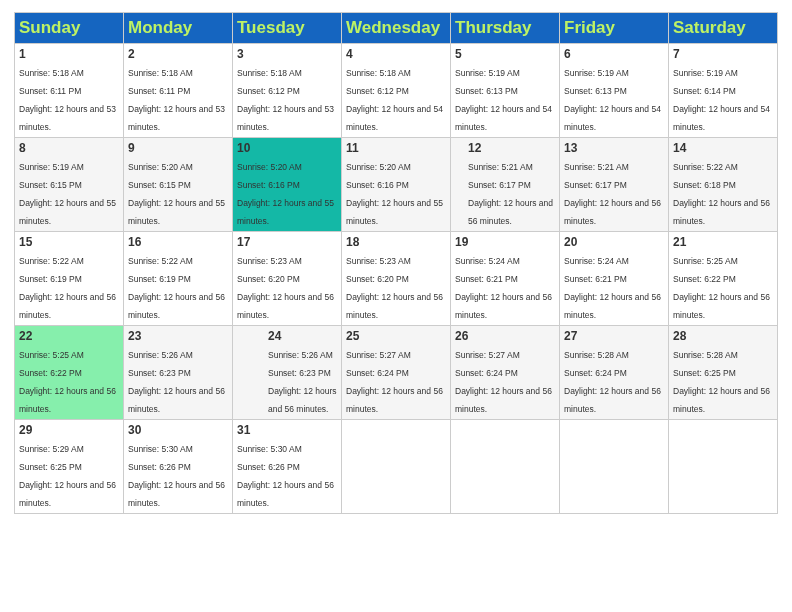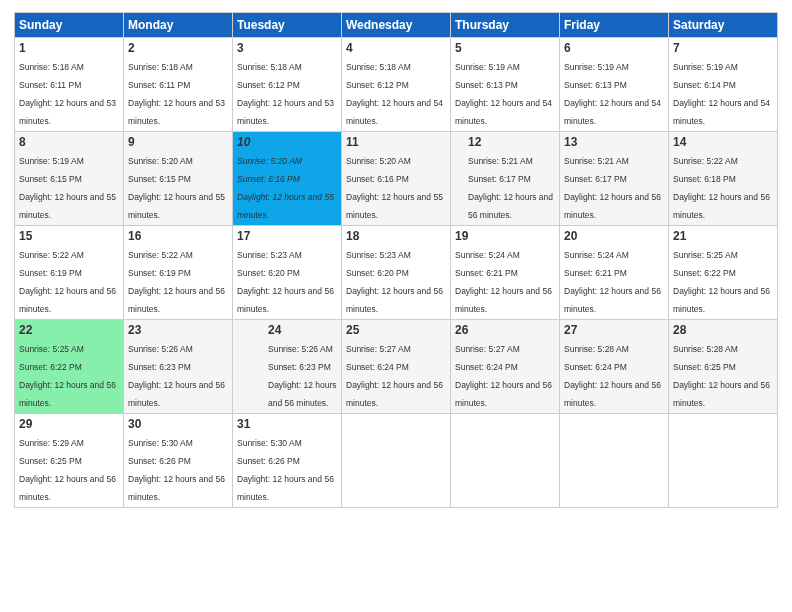--- a/index.html
+++ b/index.html
@@ -37,22 +37,22 @@
     .subtitle {
       font-size: 14px;
       color: #555;
     }
     .calendar {
       width: 100%;
       border-collapse: collapse;
     }
     .calendar th {
       background-color: #1565c0;
-      color: #ffffff;
-      font-size: 12px;
+      color: #bef264;
+      font-size: 17px;
       font-weight: bold;
       padding: 5px 4px;
       text-align: left;
       border: 1px solid #ccc;
     }
     .calendar td {
       border: 1px solid #ccc;
       vertical-align: top;
       padding: 3px 4px;
       width: calc(100% / 7);
@@ -131,21 +131,21 @@
         </tr>
         <tr>
           <td style="background: rgb(245, 245, 245);">
         <span class="day-num">8</span>
         <span class="day-info">Sunrise: 5:19 AM<br>Sunset: 6:15 PM<br>Daylight: 12 hours and 55 minutes.</span>
       </td>
           <td style="background: rgb(245, 245, 245);">
         <span class="day-num">9</span>
         <span class="day-info">Sunrise: 5:20 AM<br>Sunset: 6:15 PM<br>Daylight: 12 hours and 55 minutes.</span>
       </td>
-          <td style="background: #0ea5e9; font-style: italic;">
+          <td style="background: #14b8a6;">
         <span class="day-num">10</span>
         <span class="day-info">Sunrise: 5:20 AM<br>Sunset: 6:16 PM<br>Daylight: 12 hours and 55 minutes.</span>
       </td>
           <td style="background: rgb(245, 245, 245);">
         <span class="day-num">11</span>
         <span class="day-info">Sunrise: 5:20 AM<br>Sunset: 6:16 PM<br>Daylight: 12 hours and 55 minutes.</span>
       </td>
           <td style="background: rgb(245, 245, 245); padding-left: 17px;">
         <span class="day-num">12</span>
         <span class="day-info">Sunrise: 5:21 AM<br>Sunset: 6:17 PM<br>Daylight: 12 hours and 56 minutes.</span>

